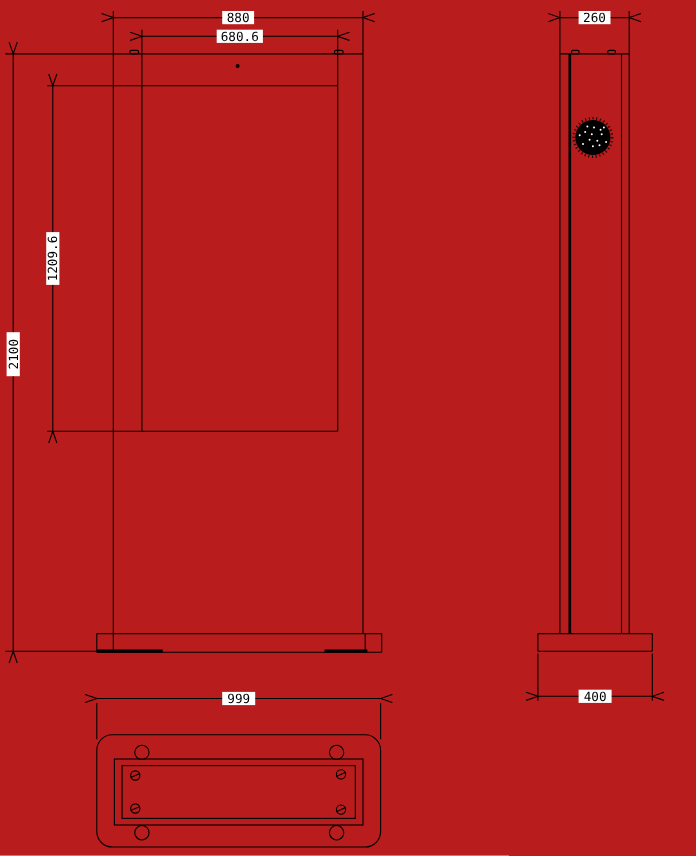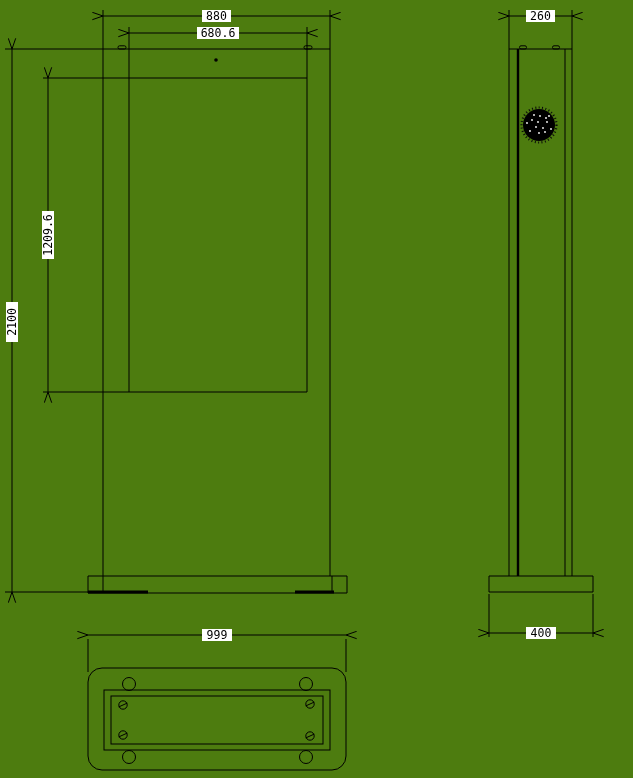--- a/index.html
+++ b/index.html
@@ -1,16 +1,16 @@
 <!DOCTYPE html>
 <html><head>
 <meta charset="utf-8">
 <style>
   html,body{margin:0;padding:0;background:#ffffff;}
-  .canvas{position:relative;width:633px;height:778px;background:#4d7c0f;overflow:hidden;}
+  .canvas{position:relative;width:633px;height:778px;background:#b91c1c;overflow:hidden;}
   svg{display:block;}
   svg line, svg path.stroke, svg rect.stroke, svg circle.stroke{stroke:#000000;fill:none;stroke-width:1;}
   .thick{stroke-width:2.4 !important;}
   .foot{stroke-width:3 !important;}
   .dim{marker-start:url(#arr);marker-end:url(#arr);}
   .txtbg{fill:#ffffff;stroke:none;}
   text{fill:#000000;font-family:"DejaVu Sans Mono","Liberation Mono",monospace;font-size:11.5px;text-anchor:middle;}
   .solid{fill:#000000;stroke:none;}
   .stipple{stroke:#0a0a0a;fill:none;}
 </style>

